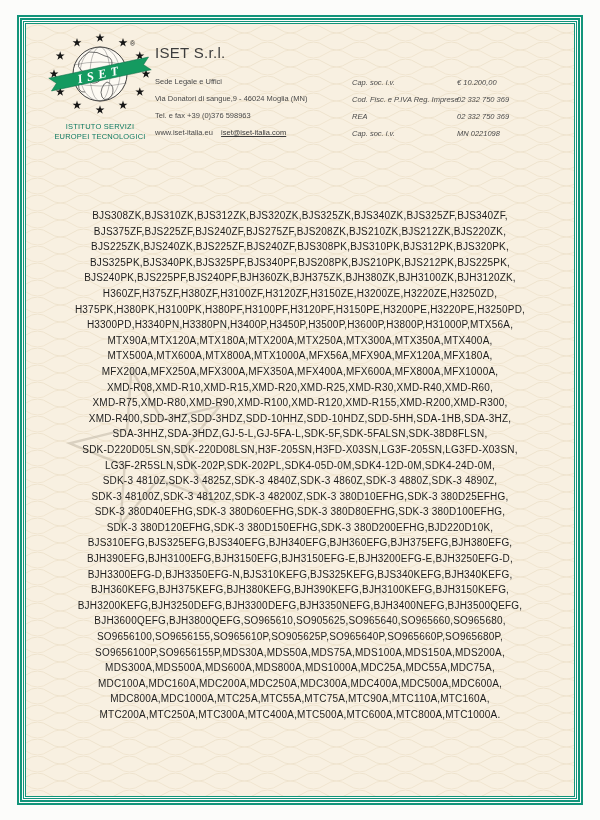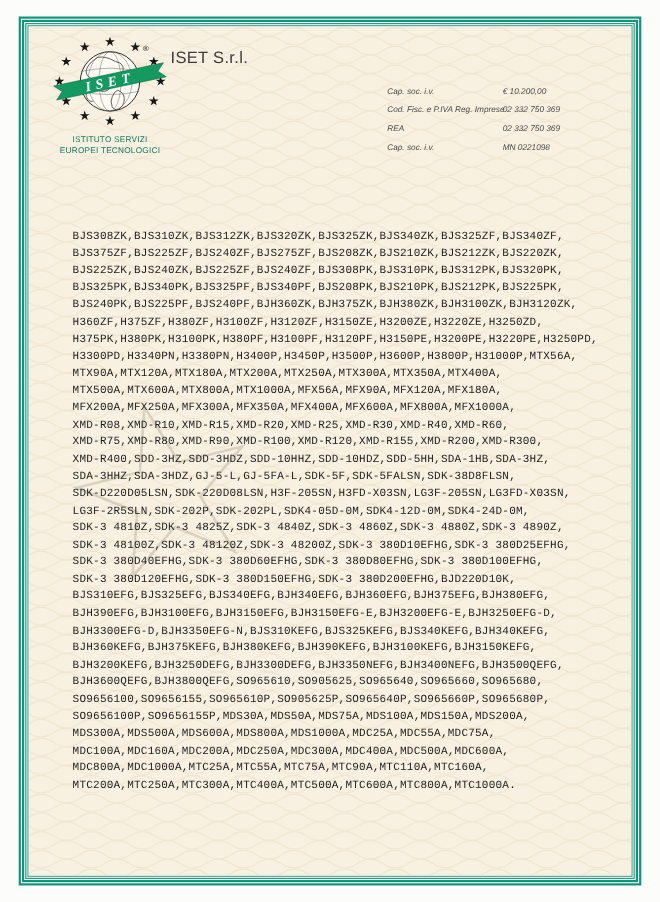--- a/index.html
+++ b/index.html
@@ -31,22 +31,22 @@
   .email{ text-decoration:underline;margin-left:6px;color:#3a3a3a;}
   .registry{position:absolute;left:326px;top:54px;width:228px;font-size:7.5px;color:#4a4a4a;font-style:italic;}
   .reg-row{position:relative;height:17px;white-space:nowrap;}
   .reg-label{position:absolute;left:0;}
   .reg-value{position:absolute;left:105px;}
   
   .annex-title{position:absolute;left:0;right:0;top:143px;margin:0;text-align:center;
     font-family:"Liberation Serif",serif;font-size:24px;font-weight:400;color:#1c1c1c;
     letter-spacing:1px;}
   .codes{position:absolute;left:40px;right:40px;top:184px;
-    font-family:Liberation Mono, monospace;font-size:10px;line-height:15.6px;
-    color:#1d1d1d;letter-spacing:.2px;}
+    font-family:Liberation Sans, sans-serif;font-size:10px;line-height:15.6px;
+    color:#1d1d1d;text-align:center;letter-spacing:.2px;}
   .code-line{white-space:nowrap;}
 </style>
 </head>
 <body>
 
 <div class="frame1">
  <div class="frame2">
   <div class="frame3">
    <div class="frame4">
     <div class="paper">
@@ -105,20 +105,29 @@
           <text x="85" y="14" font-size="7" fill="#222" font-family="Liberation Sans, sans-serif">®</text>
         </svg>
         <div class="org-name">
           <div>ISTITUTO SERVIZI</div>
           <div>EUROPEI TECNOLOGICI</div>
         </div>
       </div>
 
       <div class="company-name">ISET S.r.l.</div>
 
+      <div class="contact">
+        <div class="row">Sede Legale e Uffici</div>
+        <div class="row">Via Donatori di sangue,9 - 46024 Moglia (MN)</div>
+        <div class="row">Tel. e fax +39 (0)376 598963</div>
+        <div class="row">
+          <span>www.iset-italia.eu</span>
+          <span class="email">iset@iset-italia.com</span>
+        </div>
+      </div>
 
       <div class="registry">
               <div class="reg-row">
           <span class="reg-label">Cap. soc. i.v.</span>
           <span class="reg-value">€ 10.200,00</span>
         </div>
               <div class="reg-row">
           <span class="reg-label">Cod. Fisc. e P.IVA Reg. Imprese</span>
           <span class="reg-value">02 332 750 369</span>
         </div>

